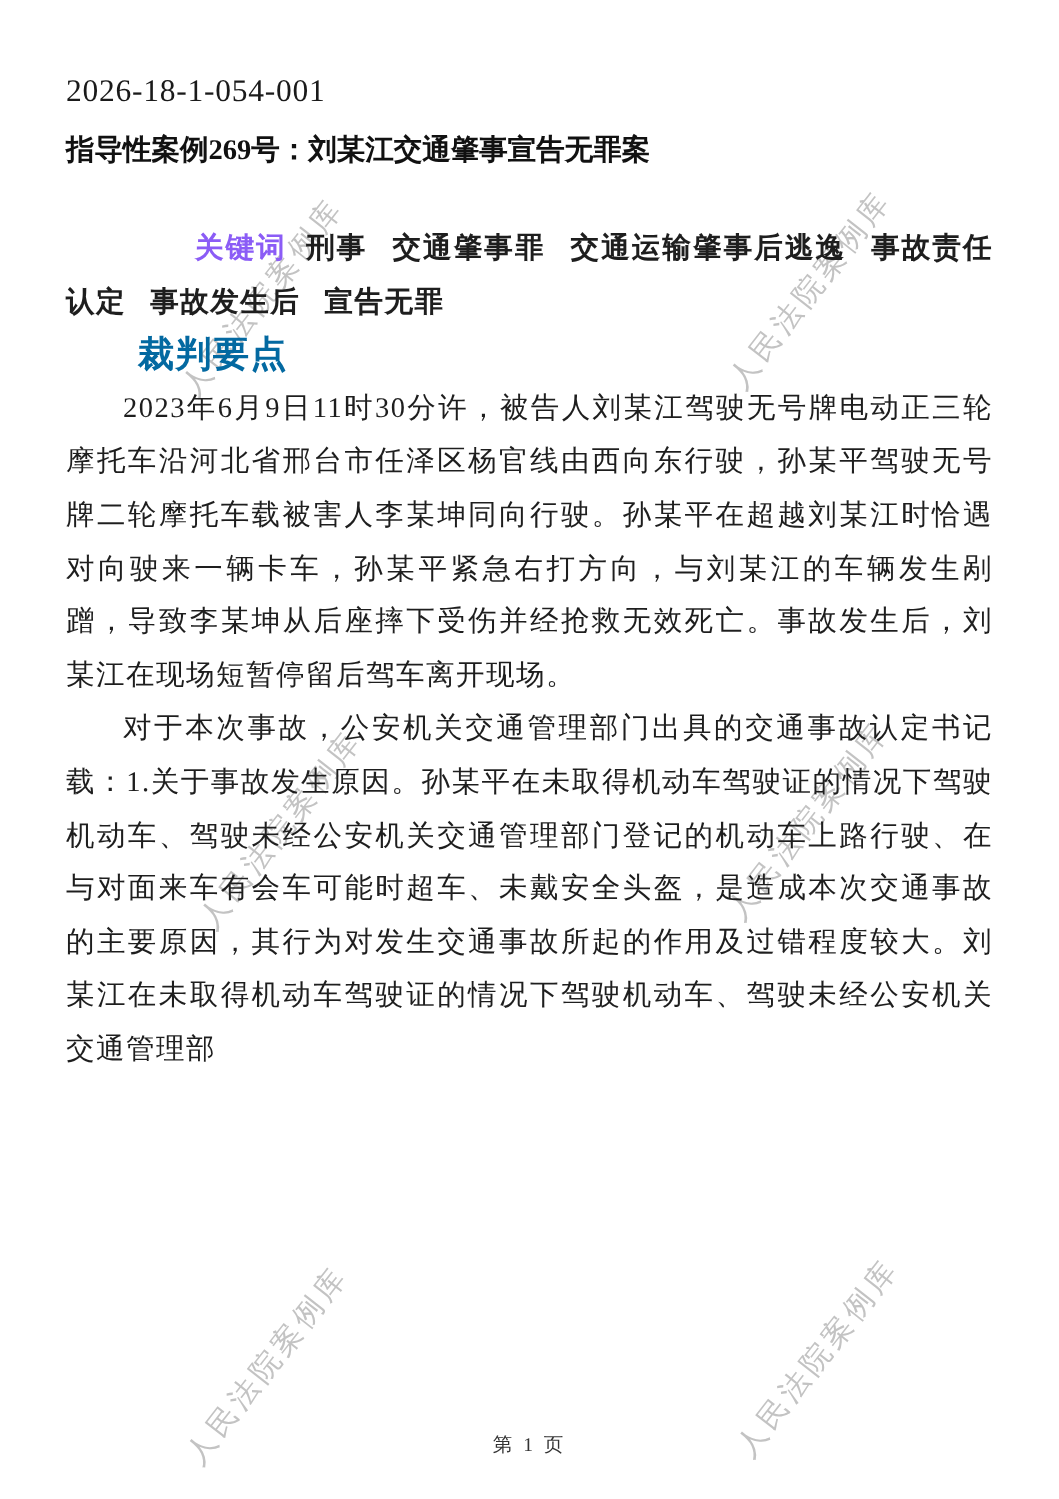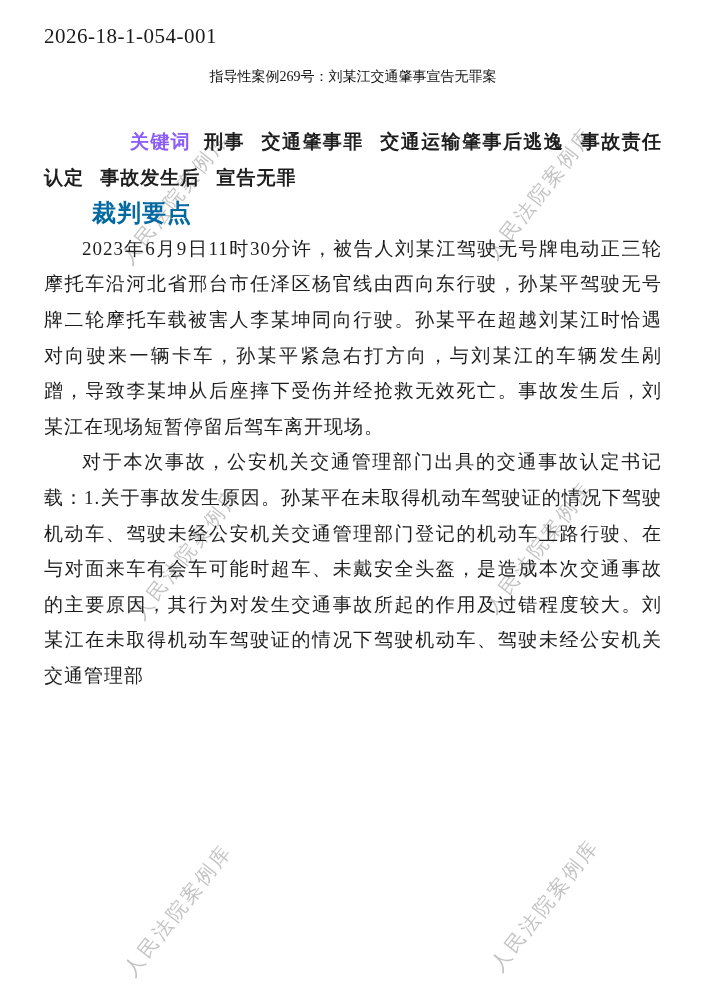--- a/index.html
+++ b/index.html
@@ -32,36 +32,36 @@
   .wm1 { left: 175px; top: 198px; }
   .wm2 { left: 540px; top: 193px; }
   .wm3 { left: 187px; top: 553px; }
   .wm4 { left: 539px; top: 547px; }
   .wm5 { left: 178px; top: 910px; }
   .wm6 { left: 545px; top: 905px; }
   
   .content {
     position: relative;
     z-index: 1;
-    padding: 26px 44px 0 44px;
+    padding: 50px 44px 0 44px;
     height: 100%;
   }
   .doc-number {
     font-size: 21px;
     line-height: 21px;
     letter-spacing: 0.5px;
     color: #1a1a1a;
   }
   .title {
     margin-top: 17px;
     font-family: "Liberation Serif", "DejaVu Serif", serif;
-    font-weight: 400;
-    font-size: 14px;
+    font-weight: 700;
+    font-size: 19px;
     line-height: 26px;
-    text-align: center;
+    text-align: left;
     color: #111111;
   }
   .body {
     margin-top: 34px;
     font-size: 19px;
     line-height: 35.6px;
     letter-spacing: 1px;
     text-align: justify;
     color: #1e1e1e;
   }
@@ -129,16 +129,17 @@
         <span class="kw">宣告无罪</span>
       </p>
 
       <h2 class="section-heading">裁判要点</h2>
 
       <p class="para">2023年6月9日11时30分许，被告人刘某江驾驶无号牌电动正三轮摩托车沿河北省邢台市任泽区杨官线由西向东行驶，孙某平驾驶无号牌二轮摩托车载被害人李某坤同向行驶。孙某平在超越刘某江时恰遇对向驶来一辆卡车，孙某平紧急右打方向，与刘某江的车辆发生剐蹭，导致李某坤从后座摔下受伤并经抢救无效死亡。事故发生后，刘某江在现场短暂停留后驾车离开现场。</p>
       <p class="para">对于本次事故，公安机关交通管理部门出具的交通事故认定书记载：1.关于事故发生原因。孙某平在未取得机动车驾驶证的情况下驾驶机动车、驾驶未经公安机关交通管理部门登记的机动车上路行驶、在与对面来车有会车可能时超车、未戴安全头盔，是造成本次交通事故的主要原因，其行为对发生交通事故所起的作用及过错程度较大。刘某江在未取得机动车驾驶证的情况下驾驶机动车、驾驶未经公安机关交通管理部</p>
 
     </div>
 
+    <div class="footer">第 1 页</div>
 
   </div>
 
 </div>
 
 </body></html>

